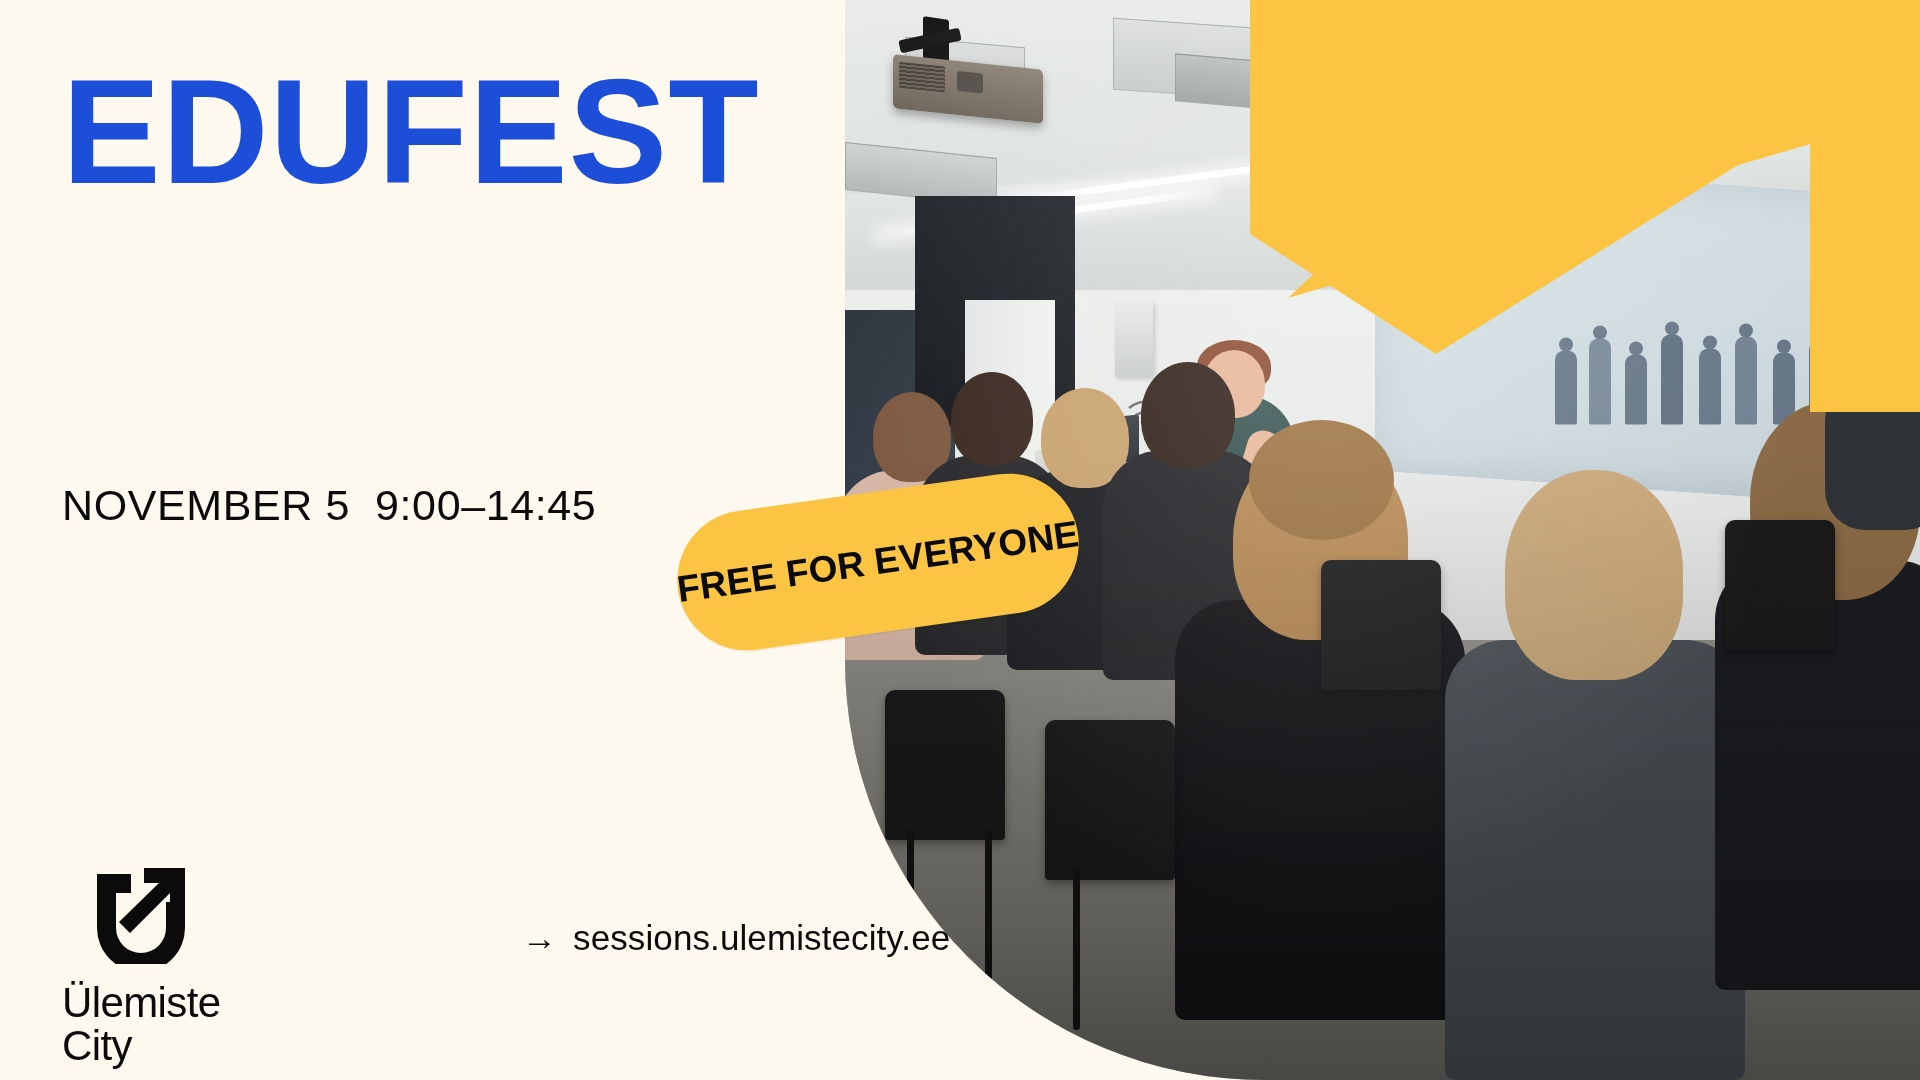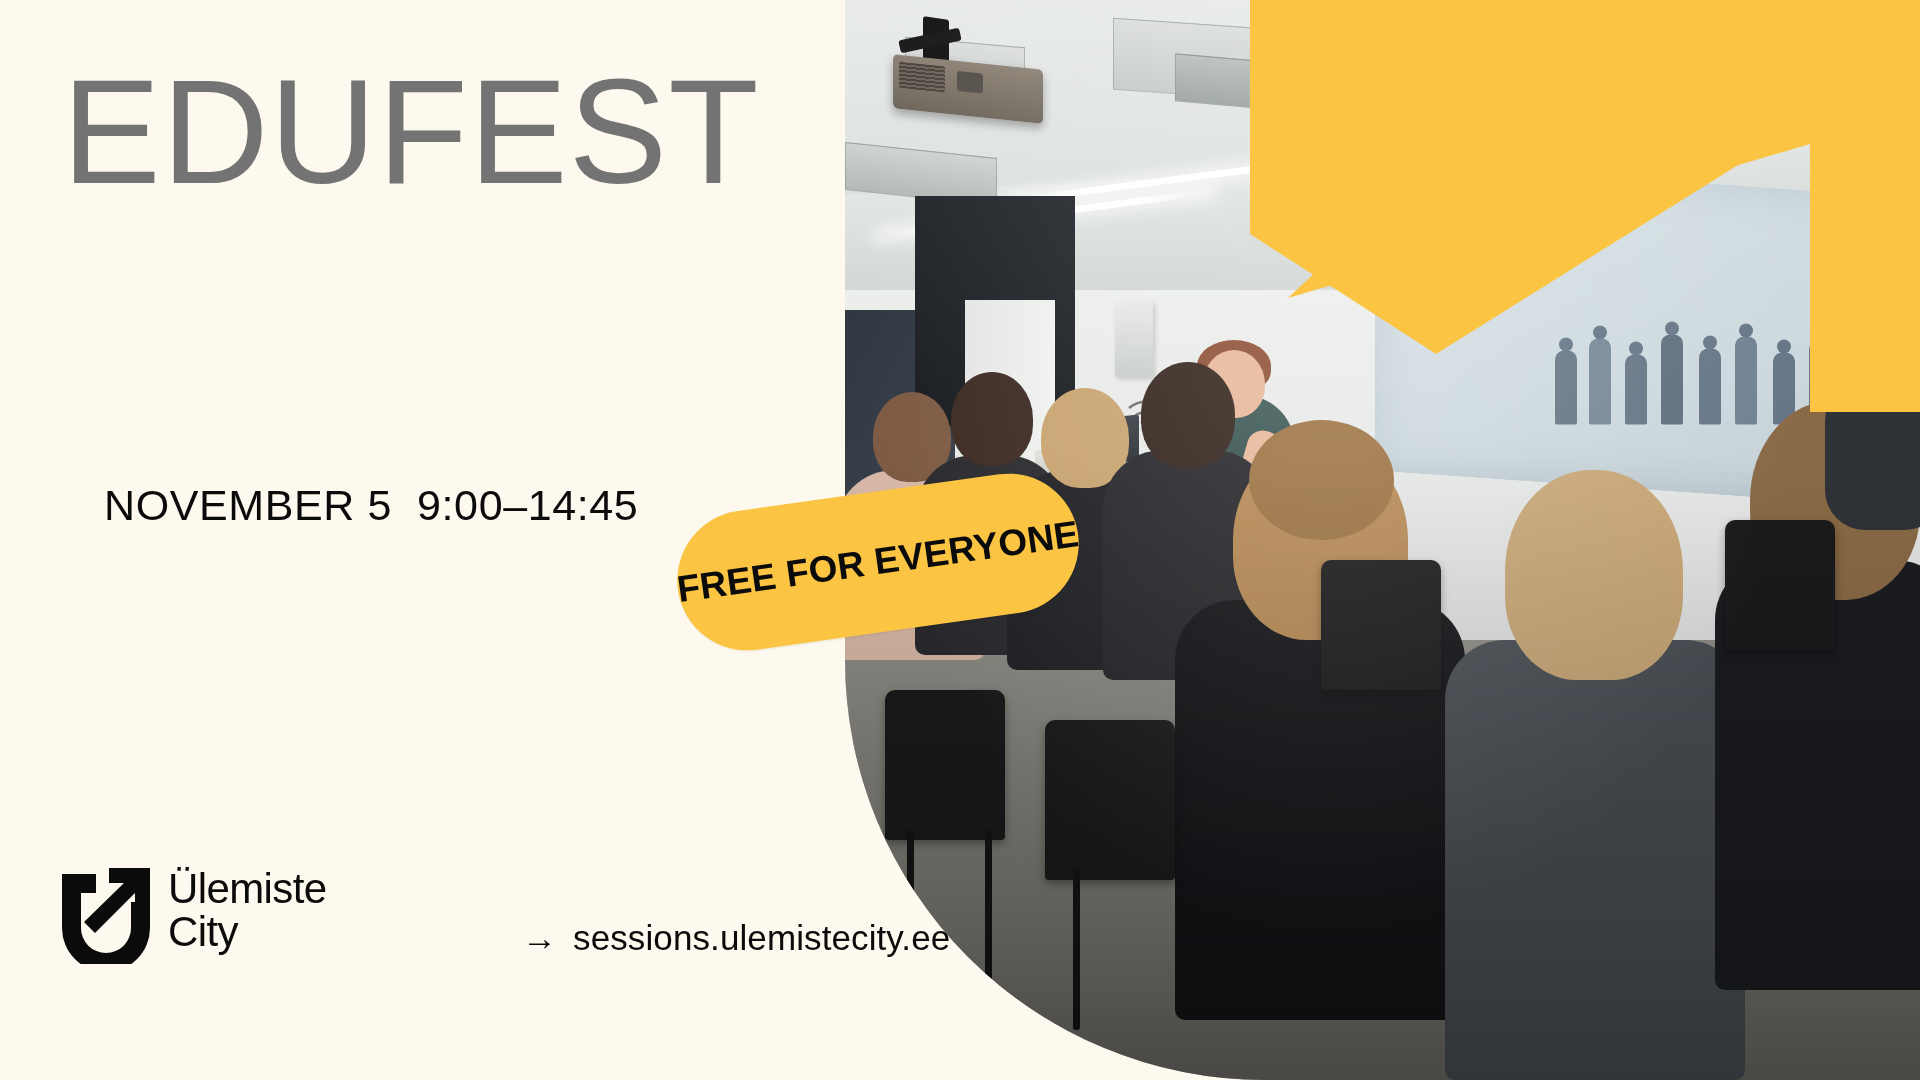--- a/index.html
+++ b/index.html
@@ -162,38 +162,38 @@
 
   
   .brand-arrow{
     position:absolute;left:1250px;top:-6px;width:690px;height:420px;
     pointer-events:none;
   }
 
   
   .title{
     position:absolute;left:62px;top:58px;
-    font-size:148px;line-height:1;font-weight:400;
-    letter-spacing:1px;color:#737373;white-space:nowrap;
+    font-size:148px;line-height:1;font-weight:700;
+    letter-spacing:1px;color:#1d4ed8;white-space:nowrap;
   }
   .subtitle{
     position:absolute;left:62px;top:288px;
     font-size:46px;line-height:1.1;font-weight:700;
     letter-spacing:-.4px;color:#F8C24A;white-space:nowrap;
     text-shadow:1px 2px 0 rgba(0,0,0,.07);
   }
   .meta{
     position:absolute;left:62px;top:476px;
     font-size:43px;line-height:1.35;font-weight:400;
     letter-spacing:.6px;color:#0B0B0B;white-space:nowrap;
   }
-  .meta div{white-space:pre;margin-left:42px;}
-
-  
-  .logo{position:absolute;left:62px;top:868px;display:flex;align-items:flex-start;gap:18px;}
+  .meta div{white-space:pre;}
+
+  
+  .logo{position:absolute;left:62px;top:868px;display:flex;align-items:center;gap:18px;flex-direction:column;}
   .logo-mark{width:88px;height:96px;flex:none;}
   .logo-word{
     font-size:42px;line-height:1.02;font-weight:500;letter-spacing:-.6px;color:#0B0B0B;
   }
   .logo-word span{display:block;}
 
   
   .url-line{
     position:absolute;left:522px;top:918px;
     font-size:35px;font-weight:400;letter-spacing:.1px;color:#0B0B0B;white-space:nowrap;

